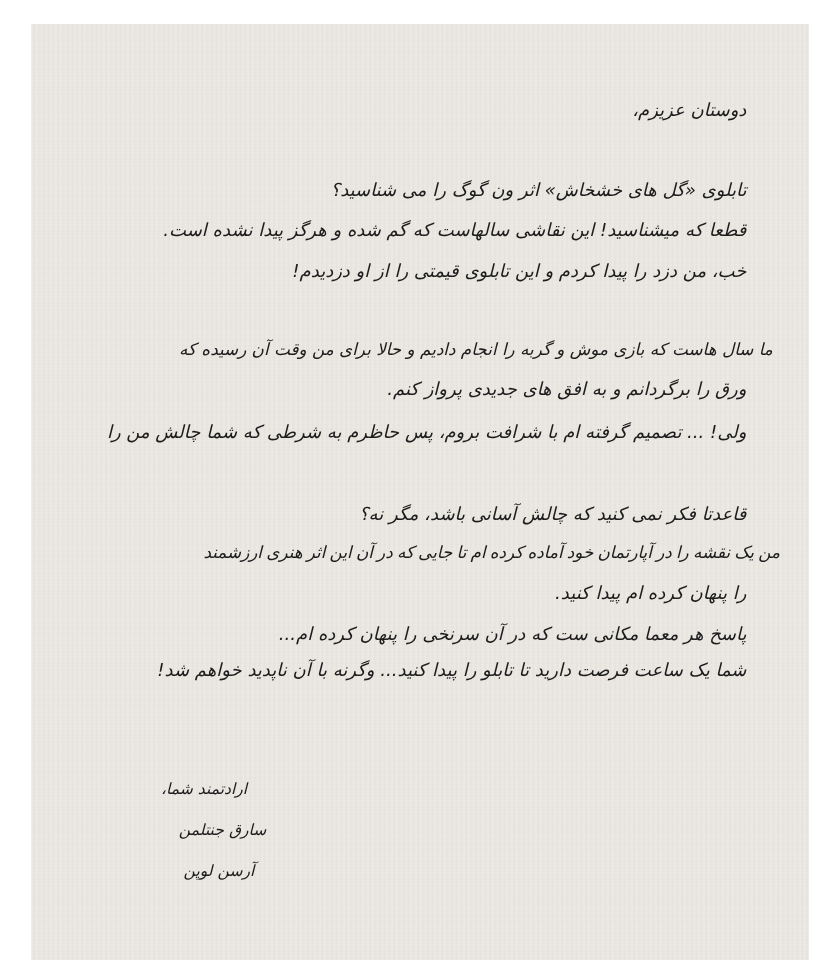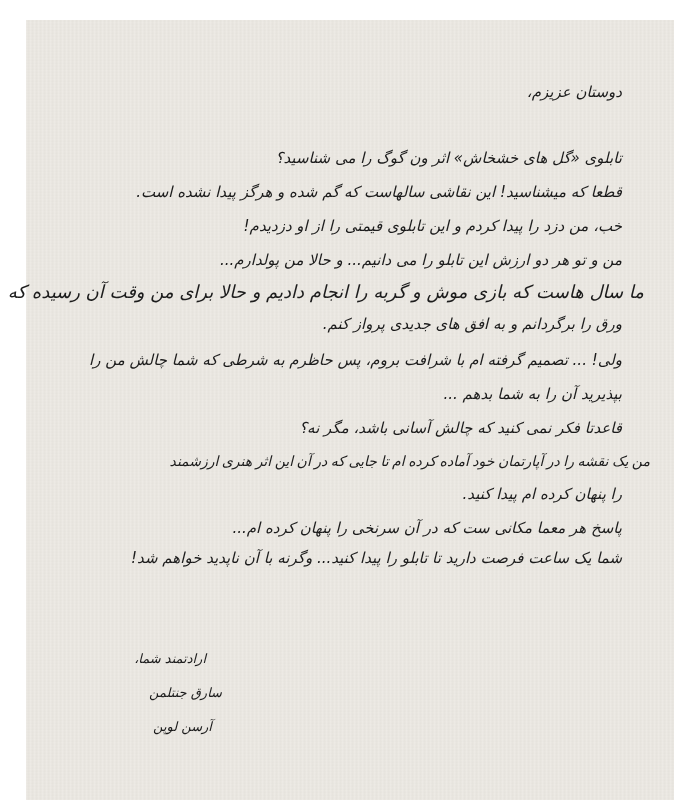--- a/index.html
+++ b/index.html
@@ -50,25 +50,23 @@
   </style>
 </head>
 <body>
 
 <div class="paper">
   <div class="letter">
     <div class="line" style="top:62px; right:52px;">دوستان عزیزم،</div>
     <div class="line" style="top:128px; right:52px;">تابلوی «گل های خشخاش» اثر ون گوگ را می شناسید؟</div>
     <div class="line" style="top:162px; right:52px;">قطعا که میشناسید! این نقاشی سالهاست که گم شده و هرگز پیدا نشده است.</div>
     <div class="line" style="top:196px; right:52px;text-align:center;">خب، من دزد را پیدا کردم و این تابلوی قیمتی را از او دزدیدم!</div>
-    <div class="line" style="top:230px; right:52px;">من و تو هر دو ارزش این تابلو را می دانیم... و حالا من پولدارم...</div>
-    <div class="line" style="top:262px; right:30px; font-size:18px;">ما سال هاست که بازی موش و گربه را انجام دادیم و حالا برای من وقت آن رسیده که</div>
+    <div class="line" style="top:262px; right:30px; font-size:14px;">ما سال هاست که بازی موش و گربه را انجام دادیم و حالا برای من وقت آن رسیده که</div>
     <div class="line" style="top:294px; right:52px;">ورق را برگردانم و به افق های جدیدی پرواز کنم.</div>
     <div class="line" style="top:330px; right:52px;">ولی! ... تصمیم گرفته ام با شرافت بروم، پس حاظرم به شرطی که شما چالش من را</div>
-    <div class="line" style="top:364px; right:52px;">بپذیرید آن را به شما بدهم ...</div>
     <div class="line" style="top:398px; right:52px;">قاعدتا فکر نمی کنید که چالش آسانی باشد، مگر نه؟</div>
     <div class="line" style="top:432px; right:24px; font-size:14px;font-family:Liberation Serif, serif;">من یک نقشه را در آپارتمان خود آماده کرده ام تا جایی که در آن این اثر هنری ارزشمند</div>
     <div class="line" style="top:464px; right:52px;">را پنهان کرده ام پیدا کنید.</div>
     <div class="line" style="top:498px; right:52px;">پاسخ هر معما مکانی ست که در آن سرنخی را پنهان کرده ام...</div>
     <div class="line" style="top:528px; right:52px;">شما یک ساعت فرصت دارید تا تابلو را پیدا کنید... وگرنه با آن ناپدید خواهم شد!</div>
 
     <div class="sig" style="top:630px; right:468px;">ارادتمند شما،</div>
     <div class="sig" style="top:664px; right:452px;">سارق جنتلمن</div>
     <div class="sig" style="top:698px; right:462px;">آرسن لوپن</div>
   </div>

